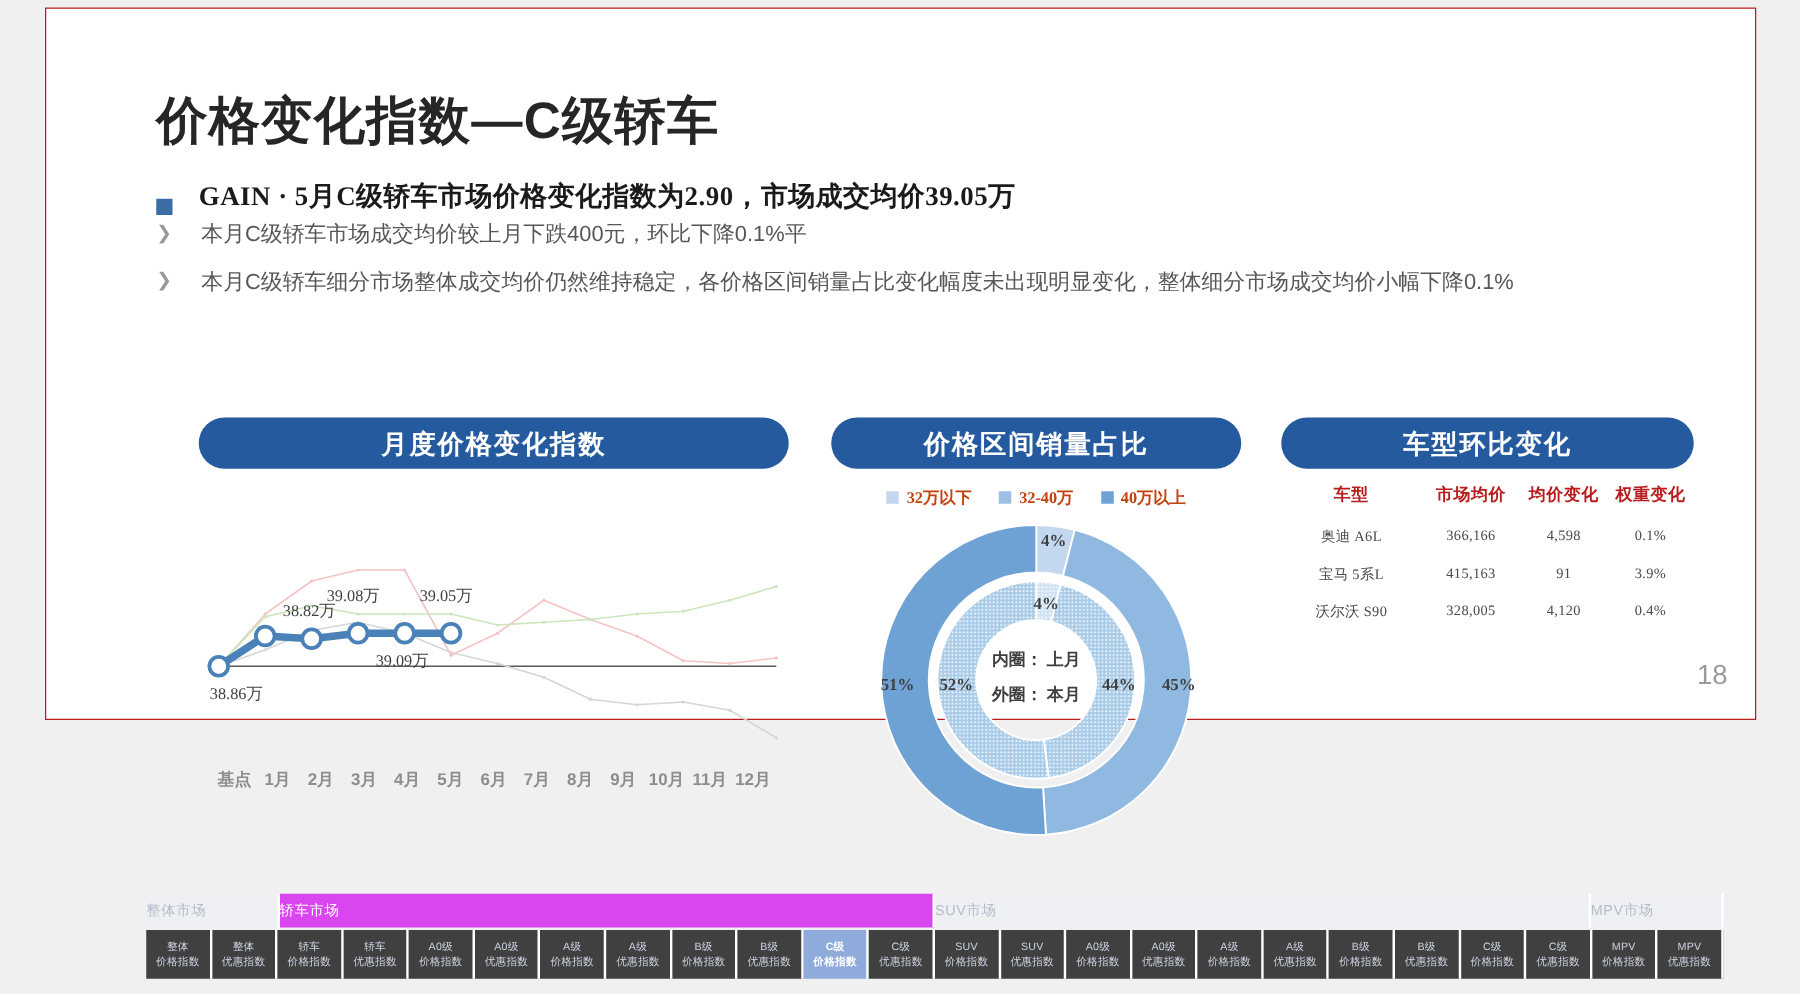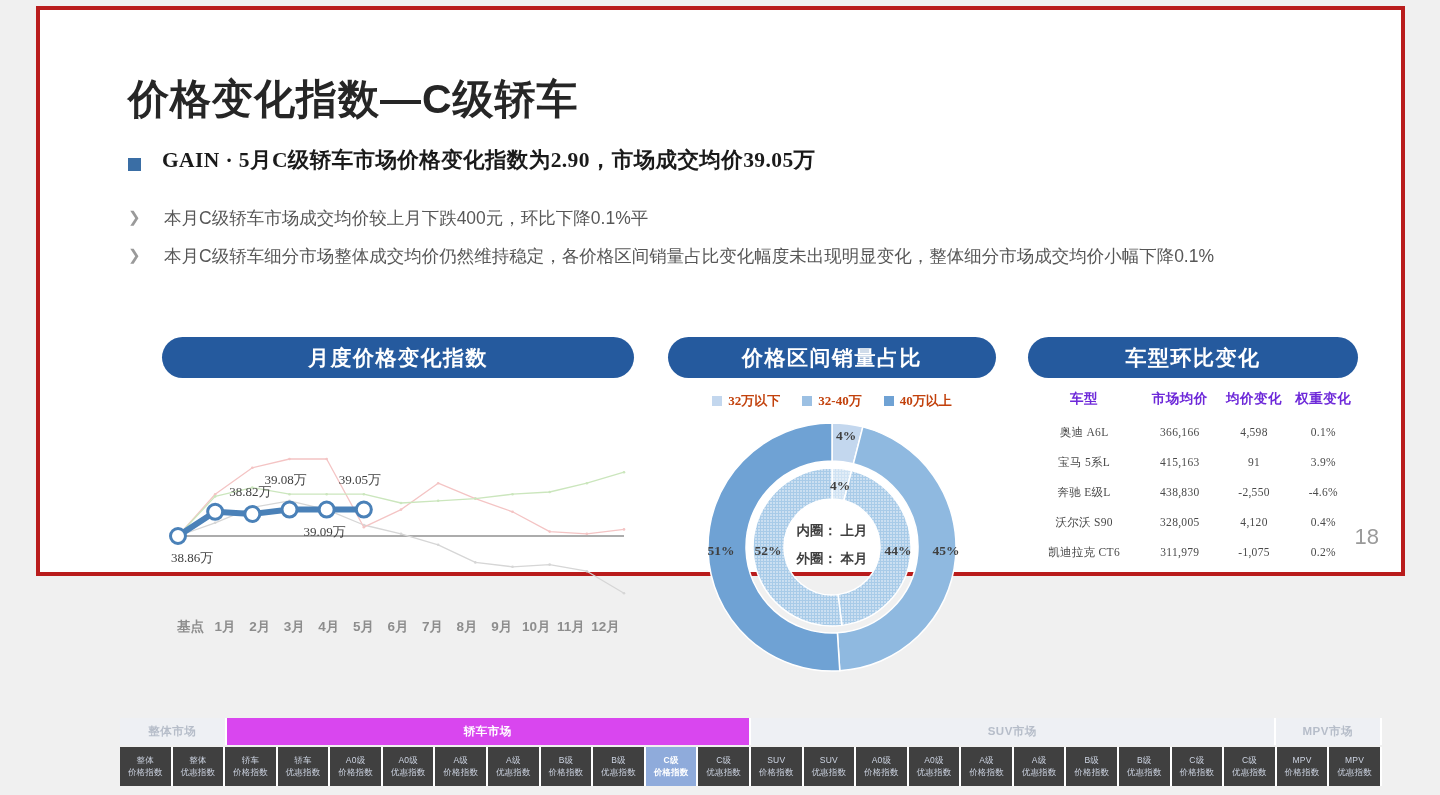--- a/index.html
+++ b/index.html
@@ -7,39 +7,39 @@
     width: 1440px; height: 795px;
     background: #f0f0f0;
     font-family: "Liberation Sans", "DejaVu Sans", sans-serif;
     overflow: hidden;
   }
   .slide-frame {
     position: absolute;
     left: 36px; top: 6px;
     width: 1369px; height: 570px;
     background: #ffffff;
-    border: 4px solid #b91c1c;
+    border: 1px solid #b91c1c;
   }
 
   
   .page-title {
     position: absolute;
     left: 88px; top: 62px;
     font-size: 41px;
     font-weight: 700;
     color: #262626;
     letter-spacing: 1px;
     font-family: "Liberation Sans", "DejaVu Sans", sans-serif;
   }
 
   
   .bullets { position: absolute; left: 88px; top: 137px; width: 1240px; }
   .bullet-main {
-    display: flex; align-items: center;
-    margin-bottom: 30px;
+    display: flex; align-items: flex-end;
+    margin-bottom: 2px;
   }
   .sq-marker {
     width: 13px; height: 13px;
     background: #3a6ea5;
     margin-top: 8px; margin-right: 21px;
     flex: 0 0 auto;
   }
   .bullet-main-text {
     font-size: 21.5px; font-weight: 700; color: #1a1a1a;
     font-family: "Liberation Serif", "DejaVu Serif", serif;
@@ -116,42 +116,42 @@
   .donut-center-label {
     font-family: "Liberation Serif", "DejaVu Serif", serif;
     font-size: 13.5px; fill: #3f3f3f; font-weight: 700;
   }
 
   
   .table-wrap { position: absolute; left: 988px; top: 372px; width: 330px; }
   table.chg { width: 100%; border-collapse: collapse;
     font-family: "Liberation Serif", "DejaVu Serif", serif; }
   table.chg th {
-    font-size: 13.5px; font-weight: 700; color: #6d28d9;
+    font-size: 13.5px; font-weight: 700; color: #b91c1c;
     padding: 8px 2px 9px 2px; text-align: center;
     letter-spacing: 0.5px;
   }
   table.chg td {
     font-size: 11.5px; color: #4a4a4a;
     padding: 7.5px 2px; text-align: center;
     letter-spacing: 0.3px;
   }
   td.pos { color: #f08a8a; }
   td.neg { color: #7ec87e; }
   th.c0, td.c0 { width: 34%; }
   th.c1, td.c1 { width: 24%; }
   th.c2, td.c2 { width: 21%; }
   th.c3, td.c3 { width: 21%; }
 
   
   .bottom-nav { position: absolute; left: 80px; top: 708px; width: 1262px; }
   .nav-groups { display: flex; height: 27px; }
   .nav-group {
-    display: flex; align-items: center; justify-content: center;
-    font-size: 11.5px; font-weight: 700;
+    display: flex; align-items: center; 
+    font-size: 11.5px; font-weight: 400;
     color: #b6bdc9; background: #eef0f4;
     border-right: 2px solid #ffffff;
     letter-spacing: 0.5px;
   }
   .nav-group.active { background: #d946ef; color: #ffffff; }
   .nav-tabs { display: flex; height: 39px; margin-top: 2px; }
   .nav-tab {
     display: flex; flex-direction: column;
     align-items: center; justify-content: center;
     font-size: 8.5px; line-height: 1.35;
@@ -343,37 +343,25 @@
             <td class="c2 pos">4,598</td>
             <td class="c3 pos">0.1%</td>
           </tr>
           <tr>
             <td class="c0">宝马 5系L</td>
             <td class="c1">415,163</td>
             <td class="c2 pos">91</td>
             <td class="c3 pos">3.9%</td>
           </tr>
           <tr>
-            <td class="c0">奔驰 E级L</td>
-            <td class="c1">438,830</td>
-            <td class="c2 neg">-2,550</td>
-            <td class="c3 neg">-4.6%</td>
-          </tr>
-          <tr>
             <td class="c0">沃尔沃 S90</td>
             <td class="c1">328,005</td>
             <td class="c2 pos">4,120</td>
             <td class="c3 pos">0.4%</td>
           </tr>
-          <tr>
-            <td class="c0">凯迪拉克 CT6</td>
-            <td class="c1">311,979</td>
-            <td class="c2 neg">-1,075</td>
-            <td class="c3 pos">0.2%</td>
-          </tr>
         </tbody>
     </table>
   </div>
 
   <div class="bottom-nav">
     <div class="nav-groups" id="nav-groups">
         <div class="nav-group" style="flex: 2 1 0px;">
           <span>整体市场</span>
         </div>
         <div class="nav-group active" style="flex: 10 1 0px;">

